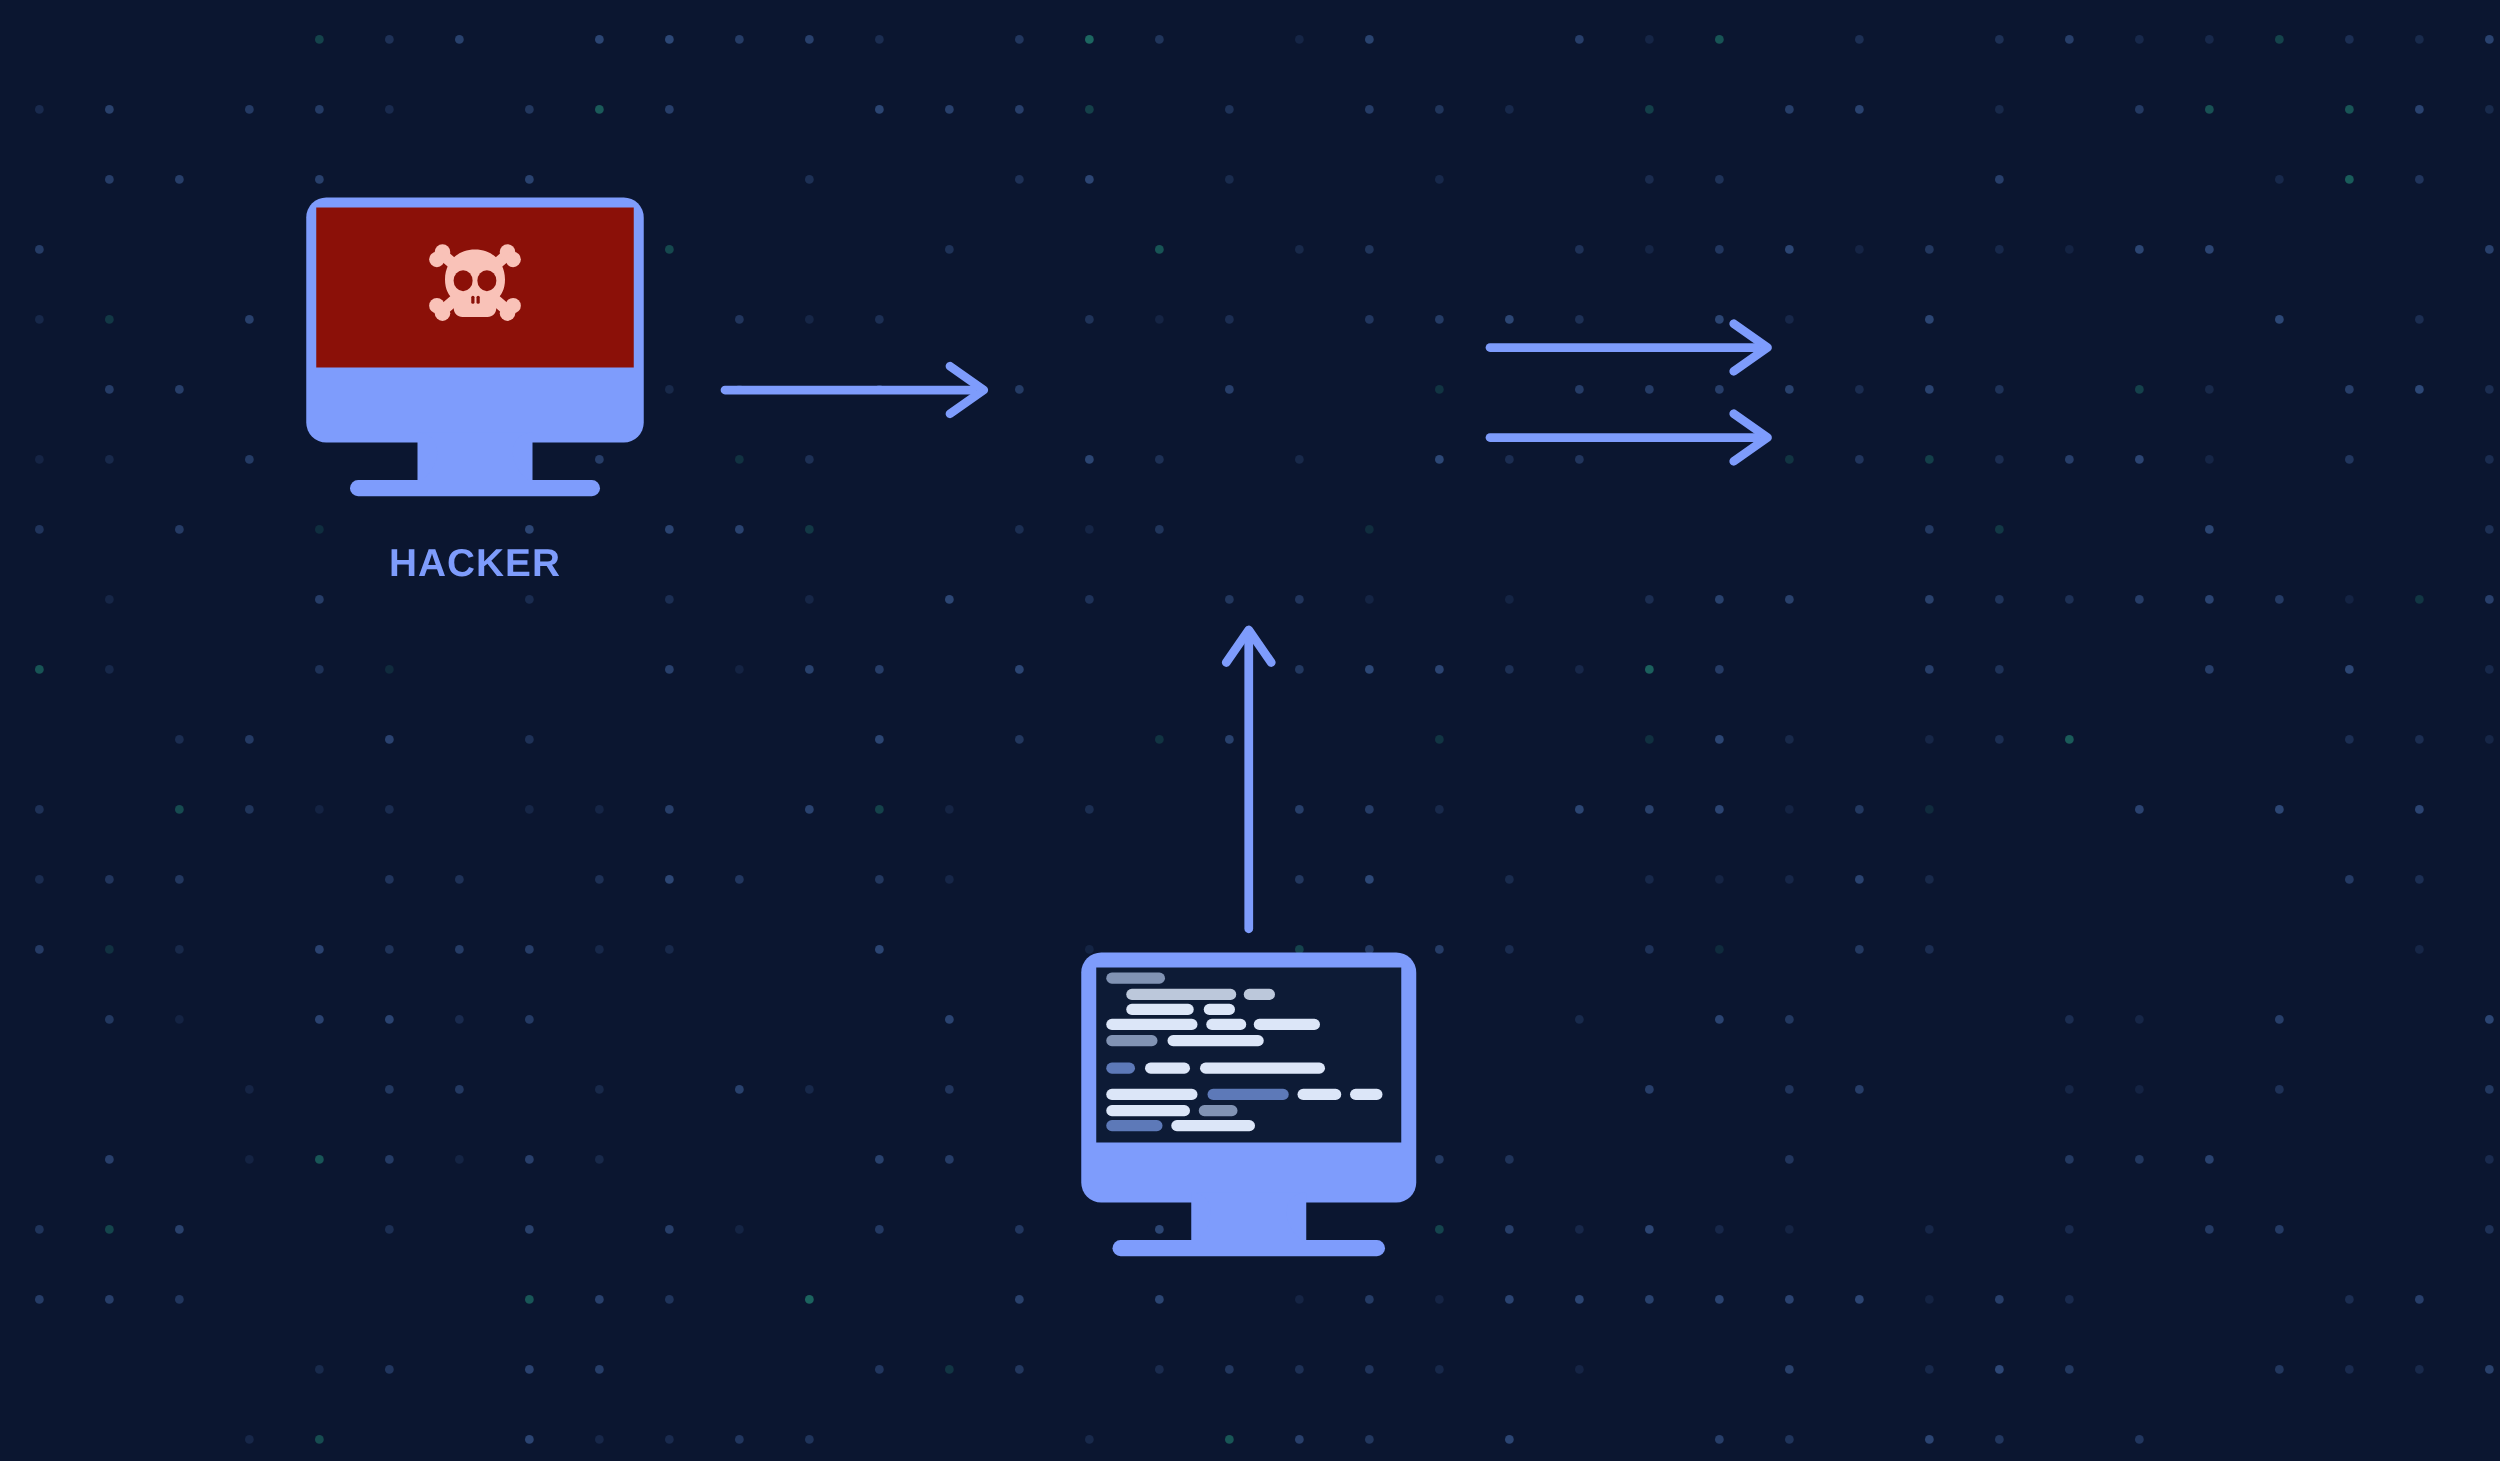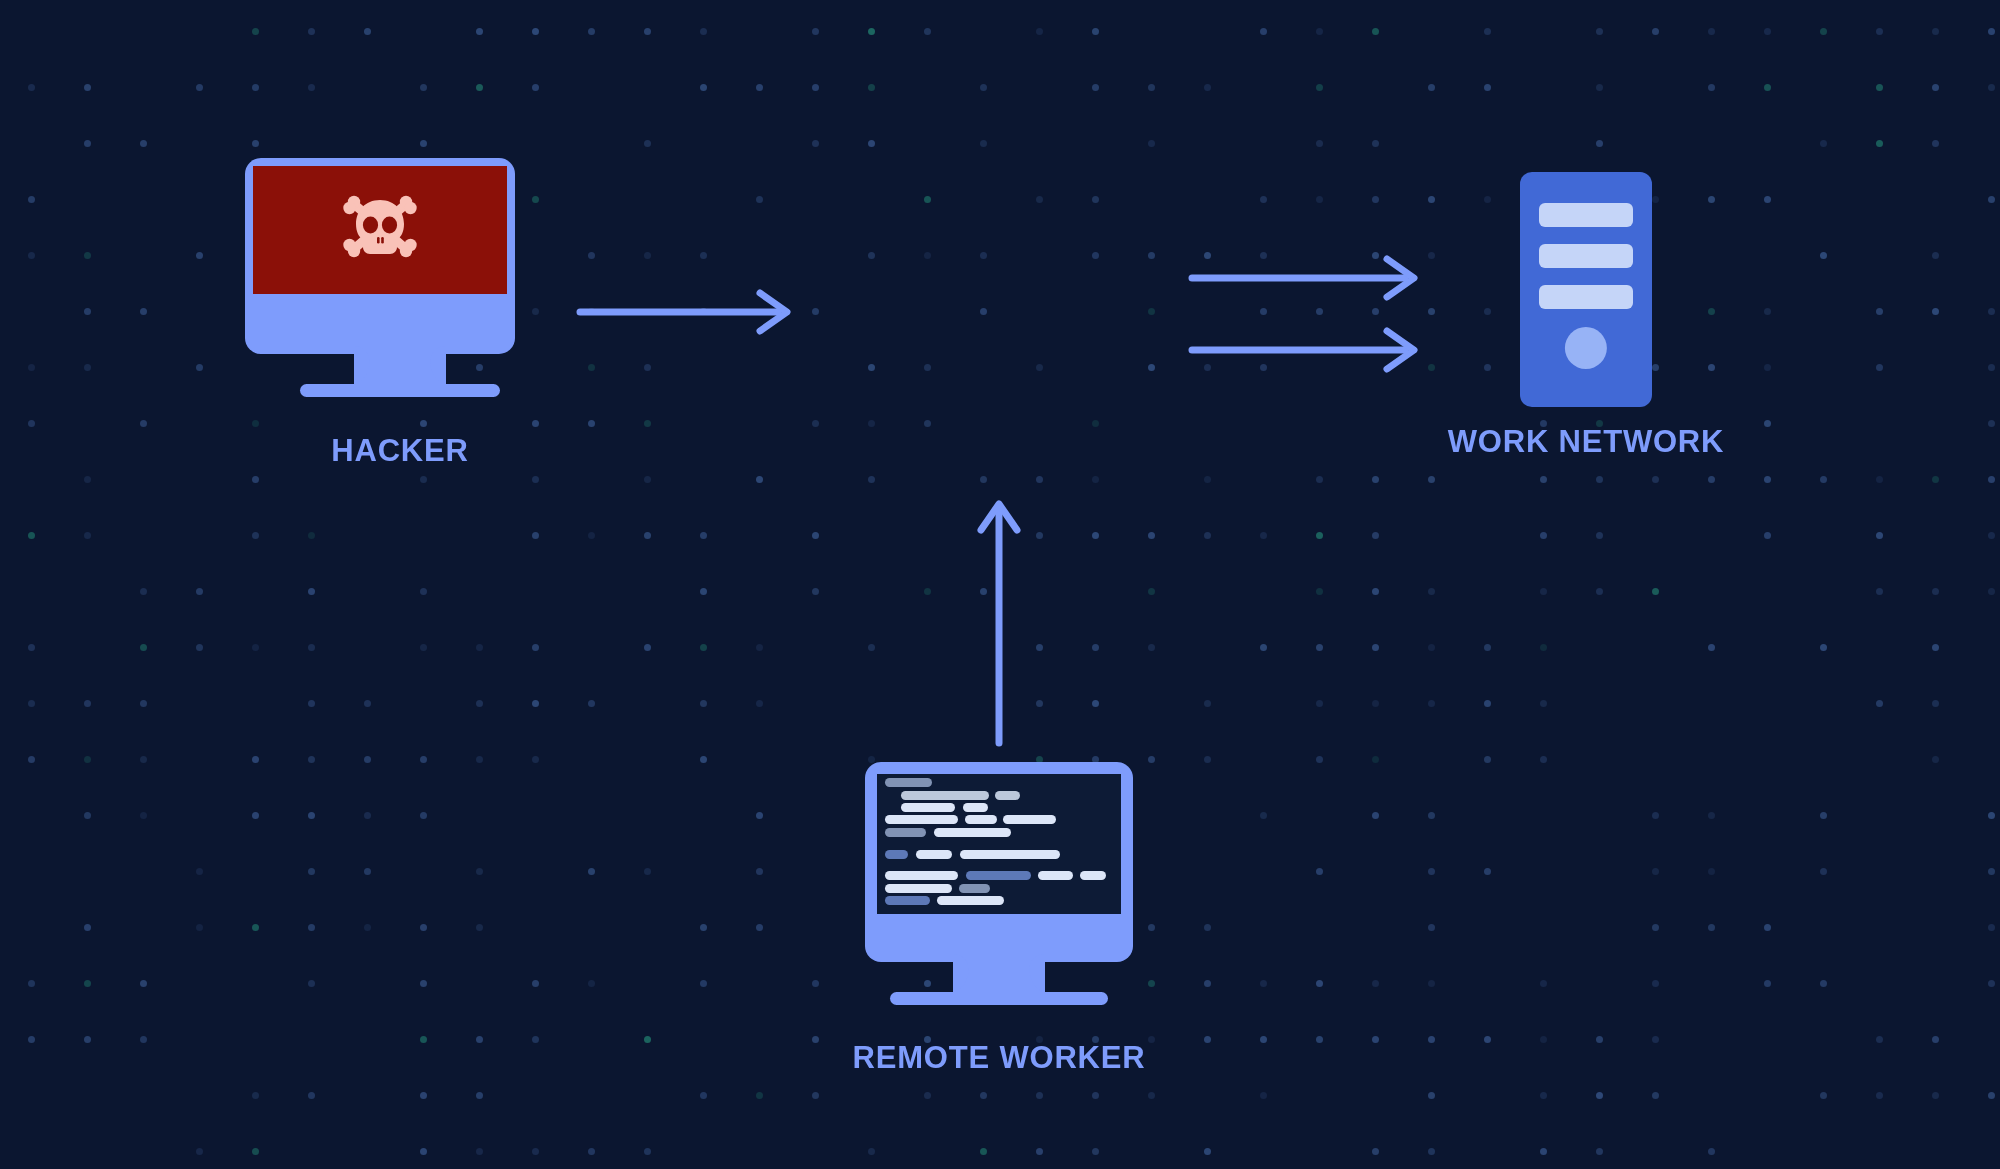--- a/index.html
+++ b/index.html
@@ -580,21 +580,21 @@
       <div class="bg-dot" style="left: 1036px; top: 1148px; width: 7px; height: 7px; background: rgb(47, 74, 122); opacity: 0.8;"></div>
       <div class="bg-dot" style="left: 1092px; top: 1148px; width: 7px; height: 7px; background: rgb(47, 74, 122); opacity: 0.63;"></div>
       <div class="bg-dot" style="left: 1204px; top: 1148px; width: 7px; height: 7px; background: rgb(47, 74, 122); opacity: 0.92;"></div>
       <div class="bg-dot" style="left: 1372px; top: 1148px; width: 7px; height: 7px; background: rgb(47, 74, 122); opacity: 0.78;"></div>
       <div class="bg-dot" style="left: 1428px; top: 1148px; width: 7px; height: 7px; background: rgb(47, 74, 122); opacity: 0.58;"></div>
       <div class="bg-dot" style="left: 1540px; top: 1148px; width: 7px; height: 7px; background: rgb(47, 74, 122); opacity: 0.89;"></div>
       <div class="bg-dot" style="left: 1596px; top: 1148px; width: 7px; height: 7px; background: rgb(47, 74, 122); opacity: 0.62;"></div>
       <div class="bg-dot" style="left: 1708px; top: 1148px; width: 7px; height: 7px; background: rgb(47, 74, 122); opacity: 0.64;"></div>
     </div>
 
-  <div class="node" id="node-hacker" style="left:245px; top:158px; width:270px; height:260px;padding-left:40px;">
+  <div class="node" id="node-hacker" style="left:245px; top:158px; width:270px; height:260px;">
 
     <div class="monitor-body" style="width:270px; height:196px;">
       <div class="monitor-screen" style="left:8px; top:8px; width:254px; height:128px; background:#8b1008;">
         <div class="skull-wrap">
           <svg width="78" height="72" viewBox="0 0 78 72" aria-hidden="true">
             <g fill="#f9c2b8">
 
               <g>
                 <path d="M14 13 L64 56" stroke="#f9c2b8" stroke-width="9" stroke-linecap="round" fill="none"></path>
                 <path d="M64 13 L14 56" stroke="#f9c2b8" stroke-width="9" stroke-linecap="round" fill="none"></path>
@@ -645,31 +645,20 @@
     </svg>
   </div>
 
   <div class="arrow" style="left:1190px; top:326px;">
     <svg width="235" height="48" viewBox="0 0 235 48" aria-hidden="true">
       <line x1="2" y1="24" x2="215" y2="24" stroke="#7e9cfc" stroke-width="7" stroke-linecap="round"></line>
       <polyline points="197,5 224,24 197,43" fill="none" stroke="#7e9cfc" stroke-width="7" stroke-linecap="round" stroke-linejoin="round"></polyline>
     </svg>
   </div>
 
-  <div class="node" id="node-work-network" style="left:1520px; top:172px; width:132px; height:235px;">
-    <div style="position:absolute; left:0; top:0; width:132px; height:235px;">
-      <div class="server-case">
-        <div class="server-bar" style="top:13%;"></div>
-        <div class="server-bar" style="top:30.5%;"></div>
-        <div class="server-bar" style="top:48%;"></div>
-        <div class="server-led" style="top:66%;"></div>
-      </div>
-    </div>
-    <div class="node-label" style="top:252px;">WORK NETWORK</div>
-  </div>
 
   <div class="arrow" style="left:975px; top:500px;">
     <svg width="48" height="245" viewBox="0 0 48 245" aria-hidden="true">
       <line x1="24" y1="243" x2="24" y2="12" stroke="#7e9cfc" stroke-width="7" stroke-linecap="round"></line>
       <polyline points="6,30 24,4 42,30" fill="none" stroke="#7e9cfc" stroke-width="7" stroke-linecap="round" stroke-linejoin="round"></polyline>
     </svg>
   </div>
 
   <div class="node" id="node-remote-worker" style="left:865px; top:762px; width:268px; height:260px;">
 
@@ -701,16 +690,15 @@
       </div>
     </div>
 
     <div class="monitor-neck" style="top:192px; width:92px; height:40px;">
       <svg class="neck-shape" viewBox="0 0 92 40" preserveAspectRatio="none" aria-hidden="true">
         <path d="M0 0 H92 C72 0 70 28 92 40 H0 C22 28 20 0 0 0 Z" fill="#7e9cfc"></path>
       </svg>
     </div>
     <div class="monitor-foot" style="top:230px; width:218px; height:13px;"></div>
 
-    <div class="node-label" style="top:278px;">REMOTE WORKER</div>
   </div>
 
 </div>
 
 </body></html>

